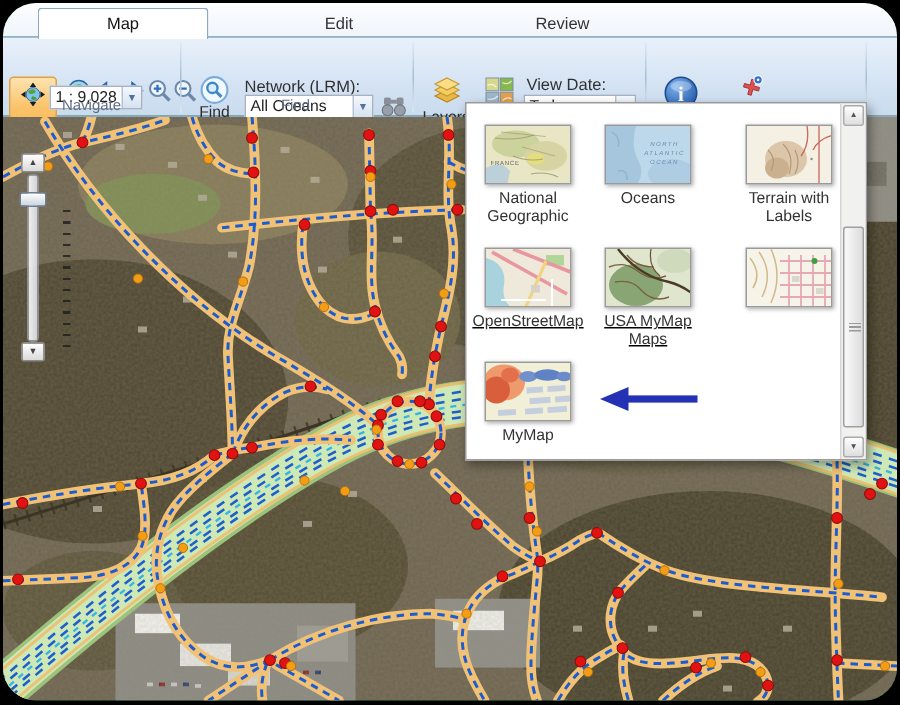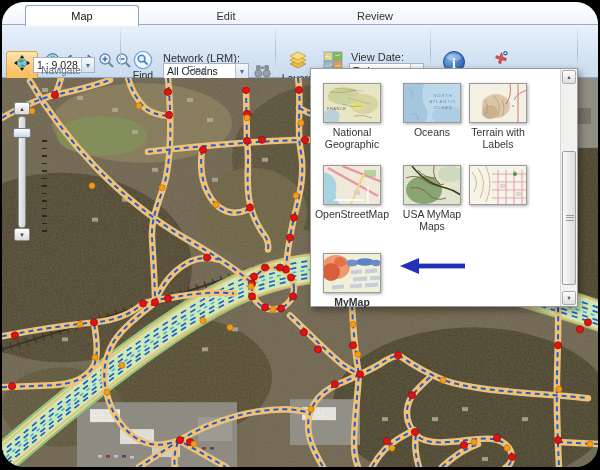--- a/index.html
+++ b/index.html
@@ -65,22 +65,22 @@
     background:repeating-linear-gradient(#1d1d1d 0 1.5px, transparent 1.5px 7.5px); opacity:.8; }
 
   
   #gallery { position:absolute; left:308px; top:66px; width:268px; height:239px; background:#fff;
     border:1px solid #9b9b9b; box-shadow:2px 3px 7px rgba(0,0,0,.4); z-index:10; }
   .cell { position:absolute; width:78px; text-align:center; }
   .thumb { width:58px; height:40px; margin:0 auto; border:1px solid #9a9a9a; background:#fff;
     box-shadow:1px 1px 3px rgba(0,0,0,.35); overflow:hidden; position:relative; }
   .thumb svg { display:block; }
   .cell .cap { margin-top:3px; font-size:10.5px; line-height:12px; color:#333; }
-  .r1 { top:14px; } .r2 { top:96px; } .r3 { top:184px;font-weight:bold; }
-  .c0 { left:2px; } .c1 { left:82px; } .c2 { left:148px; }
+  .r1 { top:14px; } .r2 { top:96px;text-decoration:underline; } .r3 { top:172px; }
+  .c0 { left:2px; } .c1 { left:82px; } .c2 { left:176px; }
   .oceantxt { position:absolute; left:22px; top:9px; width:34px; font-size:4px; line-height:6px;
     letter-spacing:1px; color:#5f8cb0; font-style:italic; text-align:center; }
   .natgeotxt { position:absolute; left:3px; top:22px; font-size:4px; letter-spacing:.5px; color:#60605a; }
   #annot-arrow { position:absolute; left:86px; top:188px; }
 
   
   #sb { position:absolute; right:0; top:0; width:17px; height:237px; background:#f1f1ef;
     border-left:1px solid #d6d6d6; }
   .sb-btn { position:absolute; left:1px; width:14px; height:14px; background:linear-gradient(#fefefe,#dedede);
     border:1px solid #ababab; border-radius:2px; font-size:5.5px; color:#555;

